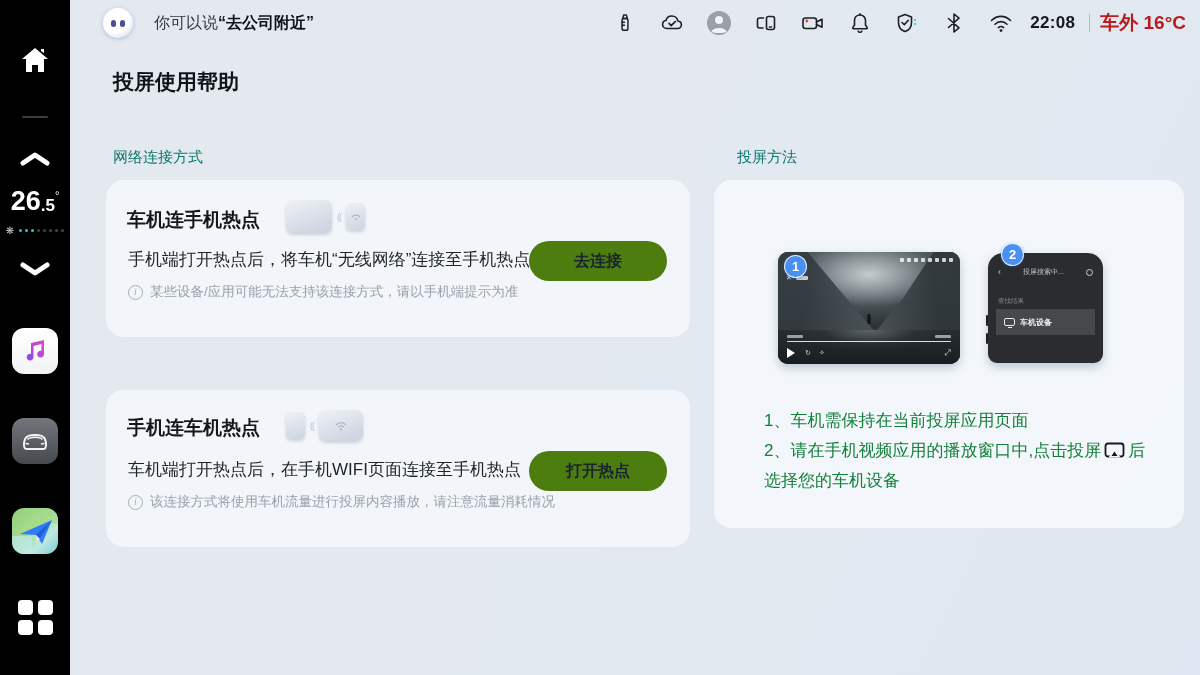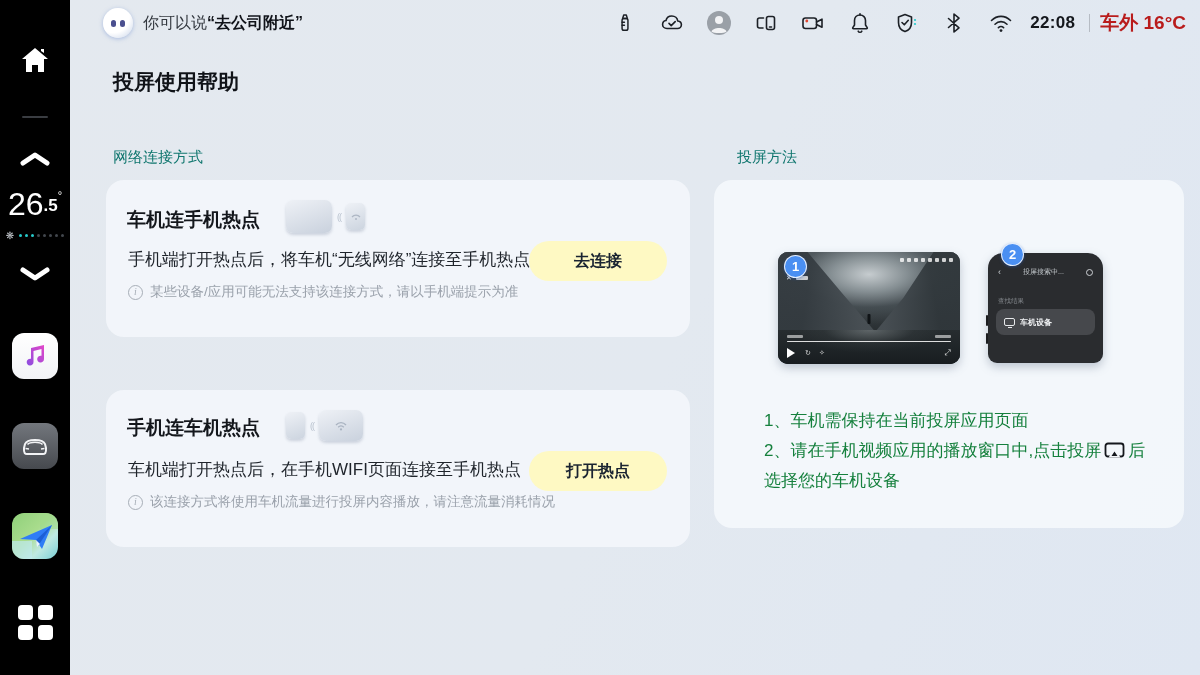--- a/index.html
+++ b/index.html
@@ -9,21 +9,21 @@
     background:linear-gradient(115deg,#e4e9ef 0%,#e3e9f0 55%,#dfe7f2 100%);
     position:relative; color:#15181d;
   }
   
   .sidebar { position:absolute; left:0; top:0; width:70px; height:675px; background:#000; z-index:5;
     display:flex; flex-direction:column; align-items:center; }
   .sb-home { margin-top:46px; }
   .sb-div { width:26px; height:2px; background:#3a3d42; border-radius:1px; margin-top:38px; }
   .sb-chevron { margin-top:34px; }
   .sb-temp { margin-top:18px; color:#fff; display:flex; align-items:flex-start; line-height:1; }
-  .sb-temp .t-int { font-size:32px; font-weight:normal; }
+  .sb-temp .t-int { font-size:27px; font-weight:bold; }
   .sb-temp .t-dec { font-size:17px; font-weight:bold; margin-top:9px; }
   .sb-temp .t-deg { font-size:11px; margin-top:2px; }
   .fan-row { margin-top:10px; display:flex; align-items:center; gap:3px; }
   .fan-glyph { color:#c7cbd0; font-size:10px; margin-right:2px; }
   .fan-dot { width:3px; height:3px; border-radius:50%; }
   .fan-dot.on { background:#27c9ca; }
   .fan-dot.off { background:#42474d; }
   .sb-chevron-down { margin-top:26px; }
   .app-icon { width:46px; height:46px; border-radius:12px; position:relative; overflow:hidden; }
   .app-music { margin-top:48px; background:linear-gradient(180deg,#ffffff,#f2f3f6); display:flex; align-items:center; justify-content:center; }
@@ -31,21 +31,21 @@
   .app-nav { margin-top:44px; background:linear-gradient(135deg,#8fd07a 0%,#a9dc8d 45%,#bfe9e2 70%,#79cfd6 100%); display:flex; align-items:center; justify-content:center; }
   .app-grid { margin-top:46px; width:34px; height:34px; display:grid; grid-template-columns:15px 15px; grid-template-rows:15px 15px; gap:5px; }
   .app-grid span { background:#fff; border-radius:4px; display:block; }
   
   .topbar { position:absolute; left:70px; top:0; width:1130px; height:46px; display:flex; align-items:center; }
   .assistant { display:flex; align-items:center; gap:10px; margin-left:33px; }
   .robot { width:30px; height:30px; border-radius:50%; background:radial-gradient(circle at 35% 30%,#ffffff 55%,#dfe6f2 80%,#c4d2ea 100%);
     box-shadow:0 1px 4px rgba(120,150,210,.55); position:relative; }
   .robot::before, .robot::after { content:""; position:absolute; top:12px; width:5px; height:7px; border-radius:3px; background:#4a4f8f; }
   .robot::before { left:8px; } .robot::after { left:17px; }
-  .hint { font-size:16px; color:#33383f; }
+  .hint { font-size:16px; color:#33383f;margin-left:11px; }
   .hint b { color:#101319; font-weight:bold; }
   .status-right { position:absolute; right:14px; top:0; height:46px; display:flex; align-items:center; gap:0; }
   .st-ic { width:47px; height:46px; display:flex; align-items:center; justify-content:center; }
   .st-ic svg { display:block; }
   .st-time { font-size:17px; font-weight:bold; color:#15181d; margin:0 4px 0 6px; letter-spacing:.3px; }
   .st-sep { width:1px; height:18px; background:#b6bcc4; margin:0 10px; }
   .st-temp { font-size:19px; font-weight:bold; color:#b91c1c; white-space:nowrap; }
   
   .page-title { position:absolute; left:113px; top:68px; font-size:21px; font-weight:bold; color:#101318; }
   .sec-h { position:absolute; font-size:15px; color:#0f766e; }
@@ -60,21 +60,21 @@
   .dev-icons { display:flex; align-items:center; gap:5px; }
   .dev-screen { width:46px; height:33px; border-radius:7px; background:linear-gradient(160deg,#eef1f6,#c9d1dd); box-shadow:0 2px 3px rgba(150,160,180,.4); position:relative; }
   .dev-screen.small { width:44px; height:31px; display:flex; align-items:center; justify-content:center; }
   .dev-phone { width:19px; height:27px; border-radius:5px; background:linear-gradient(160deg,#eef1f6,#ccd4df); box-shadow:0 2px 3px rgba(150,160,180,.4); display:flex; align-items:center; justify-content:center; }
   .waves { font-size:9px; color:#b9c2cf; letter-spacing:-1px; }
   .card-desc { position:absolute; left:22px; top:248px; font-size:17px; color:#1f242b; }
   .card.c1 .card-desc, .card.c2 .card-desc { top:68px; }
   .card-note { position:absolute; left:22px; top:103px; display:flex; align-items:center; gap:7px; color:#9aa1ab; font-size:13.5px; }
   .i-badge { width:15px; height:15px; border:1.3px solid #a7aeb7; border-radius:50%; font-size:10px; line-height:12.5px; text-align:center; color:#a7aeb7; font-style:italic; font-family:"Liberation Serif",serif; flex:none; }
   .pill-btn { position:absolute; right:23px; top:61px; width:138px; height:40px; border:none; border-radius:20px;
-    background:#fef9c3; color:#1a2431; font-size:16px; font-weight:bold; font-family:inherit; cursor:pointer; }
+    background:#4d7c0f; color:#1a2431; font-size:16px; font-weight:bold; font-family:inherit; cursor:pointer; }
   
   .phone1 { position:absolute; left:64px; top:72px; width:182px; height:112px; border-radius:10px; background:#17191b; overflow:hidden; box-shadow:0 4px 10px rgba(90,105,130,.35); }
   .scene { position:absolute; inset:0;
     background:
       radial-gradient(ellipse 60% 45% at 50% 20%, rgba(205,211,214,.95) 0%, rgba(150,160,164,.8) 35%, rgba(90,100,105,.4) 65%, rgba(60,68,72,0) 100%),
       linear-gradient(180deg,#4a5257 0%,#3c4348 40%,#2b3134 68%,#1d2225 100%); }
   .mtn-l { position:absolute; left:0; top:0; width:58%; height:80%; background:linear-gradient(100deg,#343b40 30%,#4a5156 80%); clip-path:polygon(0 0,28% 0,60% 45%,100% 100%,0 100%); opacity:.92; }
   .mtn-r { position:absolute; right:0; top:0; width:52%; height:82%; background:linear-gradient(260deg,#30373b 30%,#495055 80%); clip-path:polygon(100% 0,72% 0,40% 50%,0 100%,100% 100%); opacity:.92; }
   .ground { position:absolute; left:0; bottom:0; width:100%; height:30%;
     background:radial-gradient(ellipse 55% 90% at 50% 0%, rgba(150,158,160,.5) 0%, rgba(70,78,80,.2) 45%, rgba(0,0,0,0) 75%), linear-gradient(180deg,#272d30,#181d20); }
@@ -90,21 +90,21 @@
   .p1-play { position:absolute; left:9px; bottom:6px; width:0; height:0; border-left:8px solid #fff; border-top:5px solid transparent; border-bottom:5px solid transparent; }
   .p1-ctrl { position:absolute; bottom:7px; color:rgba(255,255,255,.8); font-size:7px; }
   .p1-c1 { left:27px; } .p1-c2 { left:41px; }
   .p1-full { position:absolute; right:9px; bottom:6px; color:rgba(255,255,255,.85); font-size:8px; }
   .phone2 { position:absolute; left:274px; top:73px; width:115px; height:110px; border-radius:15px 15px 9px 9px; background:#2a2c2f; box-shadow:0 4px 10px rgba(90,105,130,.35); }
   .p2-head { position:absolute; left:0; top:14px; width:100%; display:flex; align-items:center; justify-content:space-between; padding:0 10px; }
   .p2-back { color:#cdd1d5; font-size:9px; }
   .p2-title { color:#c3c8cc; font-size:7px; }
   .p2-circ { width:7px; height:7px; border:1px solid #cdd1d5; border-radius:50%; }
   .p2-label { position:absolute; left:10px; top:44px; color:#85898e; font-size:6.5px; }
-  .p2-row { position:absolute; left:8px; right:8px; top:56px; height:26px; background:#46484c; border-radius:8px; display:flex; align-items:center; gap:5px; padding:4px 8px; }
+  .p2-row { position:absolute; left:8px; right:8px; top:56px; height:26px; background:#46484c; border-radius:0; display:flex; align-items:center; gap:5px; padding:4px 8px; }
   .p2-row .mini-screen { width:11px; height:8px; border:1.2px solid #e8eaec; border-radius:2px; position:relative; flex:none; }
   .p2-row .mini-screen::after { content:""; position:absolute; left:2.5px; bottom:-3px; width:4px; height:1.5px; background:#e8eaec; }
   .p2-dev { color:#f0f2f4; font-size:8px; font-weight:bold; }
   .p2-bump { position:absolute; left:-2px; width:2px; height:11px; background:#1c1d1f; border-radius:1px; }
   .badge { position:absolute; width:23px; height:23px; border-radius:50%; background:#4a8ff2; color:#fff; font-size:13px; font-weight:bold;
     display:flex; align-items:center; justify-content:center; box-shadow:0 1px 3px rgba(40,90,180,.5); border:1.5px solid rgba(255,255,255,.85); z-index:3; }
   .badge.b1 { left:6px; top:3px; }
   .badge.b2 { left:13px; top:-10px; }
   .instructions { position:absolute; left:50px; top:226px; font-size:17px; color:#15803d; line-height:30px; width:390px; }
   .instr-line { display:block; }

